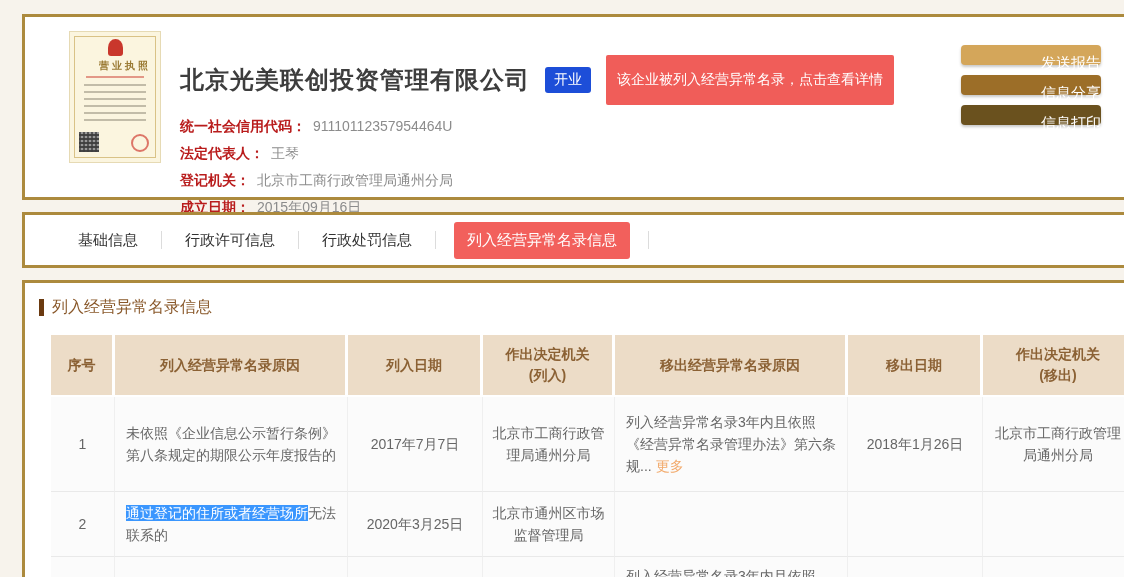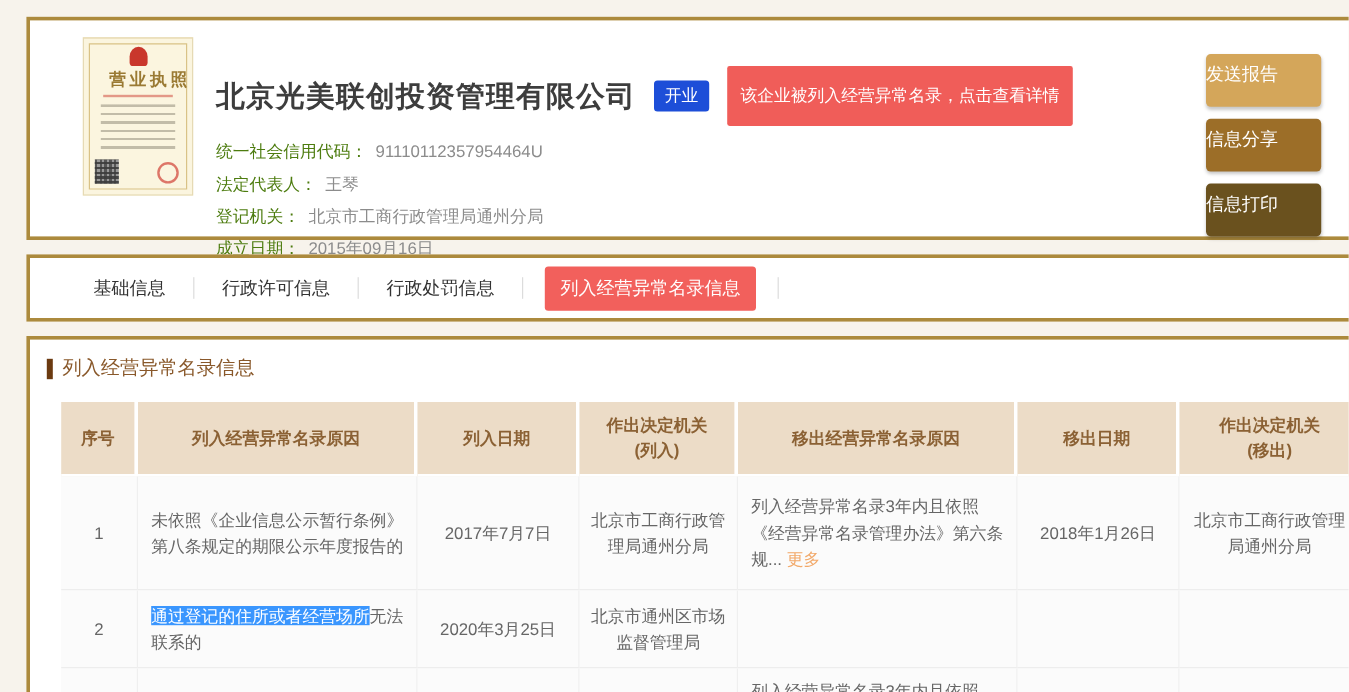--- a/index.html
+++ b/index.html
@@ -10,45 +10,45 @@
   .card { position:absolute; background:#fff; border:3px solid #ac8a3d; }
   #header-card  { left:22px; top:14px;  width:1112px; height:186px; }
   #tab-card     { left:22px; top:212px; width:1112px; height:56px; display:flex; align-items:center; padding-left:30px; }
   #content-card { left:22px; top:280px; width:1112px; height:400px; padding:14px 0 0 14px; }
 
   
   .license { position:absolute; left:44px; top:14px; width:92px; height:132px;
              background:#fbf5df; border:1px solid #e6dab4; box-shadow:inset 0 0 0 4px #fbf5df, inset 0 0 0 5px #d9c286;
              display:flex; flex-direction:column; align-items:center; }
   .lic-emblem { width:15px; height:17px; margin-top:7px; background:#c9372c; border-radius:50% 50% 3px 3px; }
-  .lic-title { font-size:14px; font-weight:bold; color:#9a7a33; letter-spacing:3px; margin-top:3px;margin-left:20px; }
+  .lic-title { font-size:10px; font-weight:bold; color:#9a7a33; letter-spacing:3px; margin-top:3px;margin-left:20px; }
   .lic-subline { width:58px; height:2px; background:#cf4b3e; margin-top:3px; opacity:.55; }
   .lic-lines { width:62px; height:42px; margin-top:6px;
                background:repeating-linear-gradient(to bottom, #c2bca8 0 2px, transparent 2px 7px); }
   .lic-bottom { position:relative; width:72px; height:34px; margin-top:2px; }
   .lic-qr { position:absolute; left:0; top:4px; width:20px; height:20px;
             background-image:repeating-linear-gradient(0deg, rgba(60,60,60,.9) 0 2px, transparent 2px 4px),
                              repeating-linear-gradient(90deg, #555 0 2px, #999 2px 4px); }
   .lic-seal { position:absolute; right:2px; top:6px; width:18px; height:18px; border:2px solid #d6564a; border-radius:50%; opacity:.8; }
 
   
   .company-info { position:absolute; left:155px; top:38px; }
   .title-row { display:flex; align-items:center; gap:15px; }
   .company-name { font-size:24px; font-weight:bold; color:#3d3d3d; letter-spacing:1px; }
   .badge-open { background:#1d4ed8; color:#fff; font-size:14px; padding:4px 9px; border-radius:3px; }
   .banner-alert { background:#f05d59; color:#fff; font-size:14px; padding:16px 11px; border-radius:2px; cursor:pointer; }
   .fields { margin-top:14px; }
   .field { font-size:14px; margin-bottom:12px; line-height:15px; }
-  .field-label { font-weight:normal; color:#4d7c0f;text-align:right; }
+  .field-label { font-weight:bold; color:#b91c1c;text-align:right; }
   .field-value { color:#8c8c8c; margin-left:7px; }
 
   
   .actions { position:absolute; right:30px; top:28px; width:140px; }
-  .action-btn { height:44px; line-height:36px; text-align:left; color:#fff; font-size:15px;
-                border-radius:4px; margin-bottom:10px; cursor:pointer; box-shadow:0 2px 3px rgba(0,0,0,.22);margin-left:44px; }
+  .action-btn { height:20px; line-height:36px; text-align:right; color:#fff; font-size:15px;
+                border-radius:4px; margin-bottom:10px; cursor:pointer; box-shadow:0 2px 3px rgba(0,0,0,.22); }
   .btn-0 { background:#d4a65a; } .btn-1 { background:#9c6e28; } .btn-2 { background:#6a511e; }
 
   
   .tab { font-size:15px; color:#333; margin:0 23px; white-space:nowrap; cursor:pointer; }
   .tab.active { background:#f2605c; color:#fff; padding:9px 13px; border-radius:3px; margin:0 18px; }
   .tab-divider { width:1px; height:18px; background:#dcdcdc; }
 
   
   .section-title { display:flex; align-items:center; font-size:16px; color:#89582a; }
   .title-bar { width:5px; height:17px; background:#6b3a10; margin-right:8px; }

